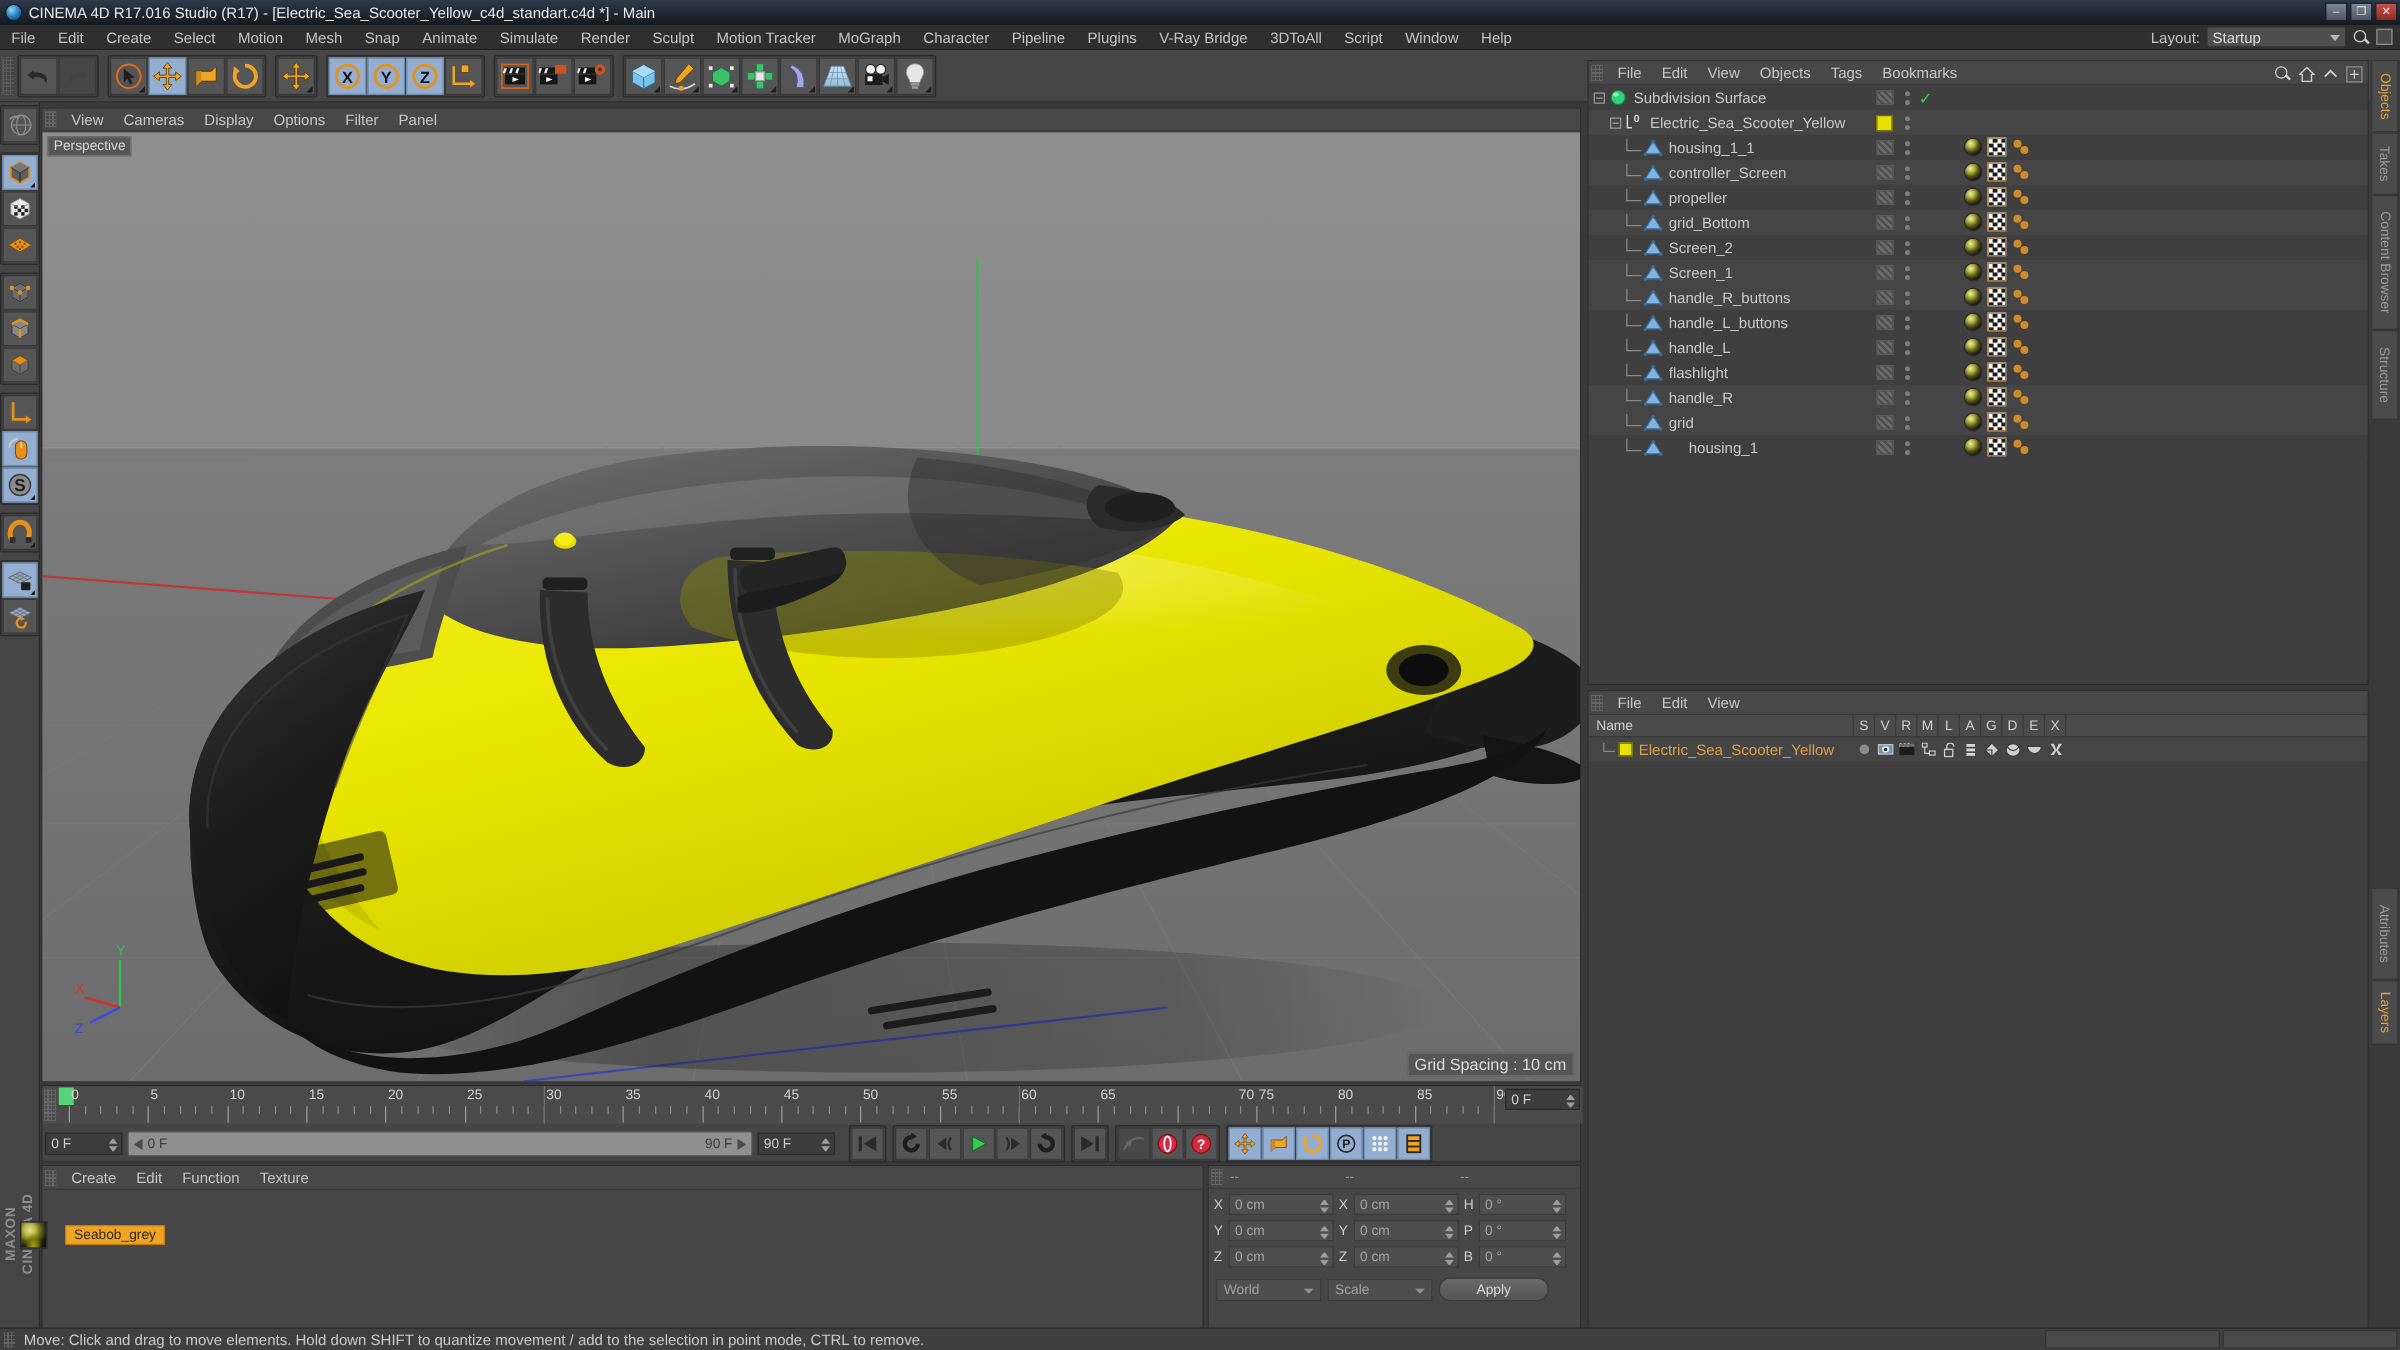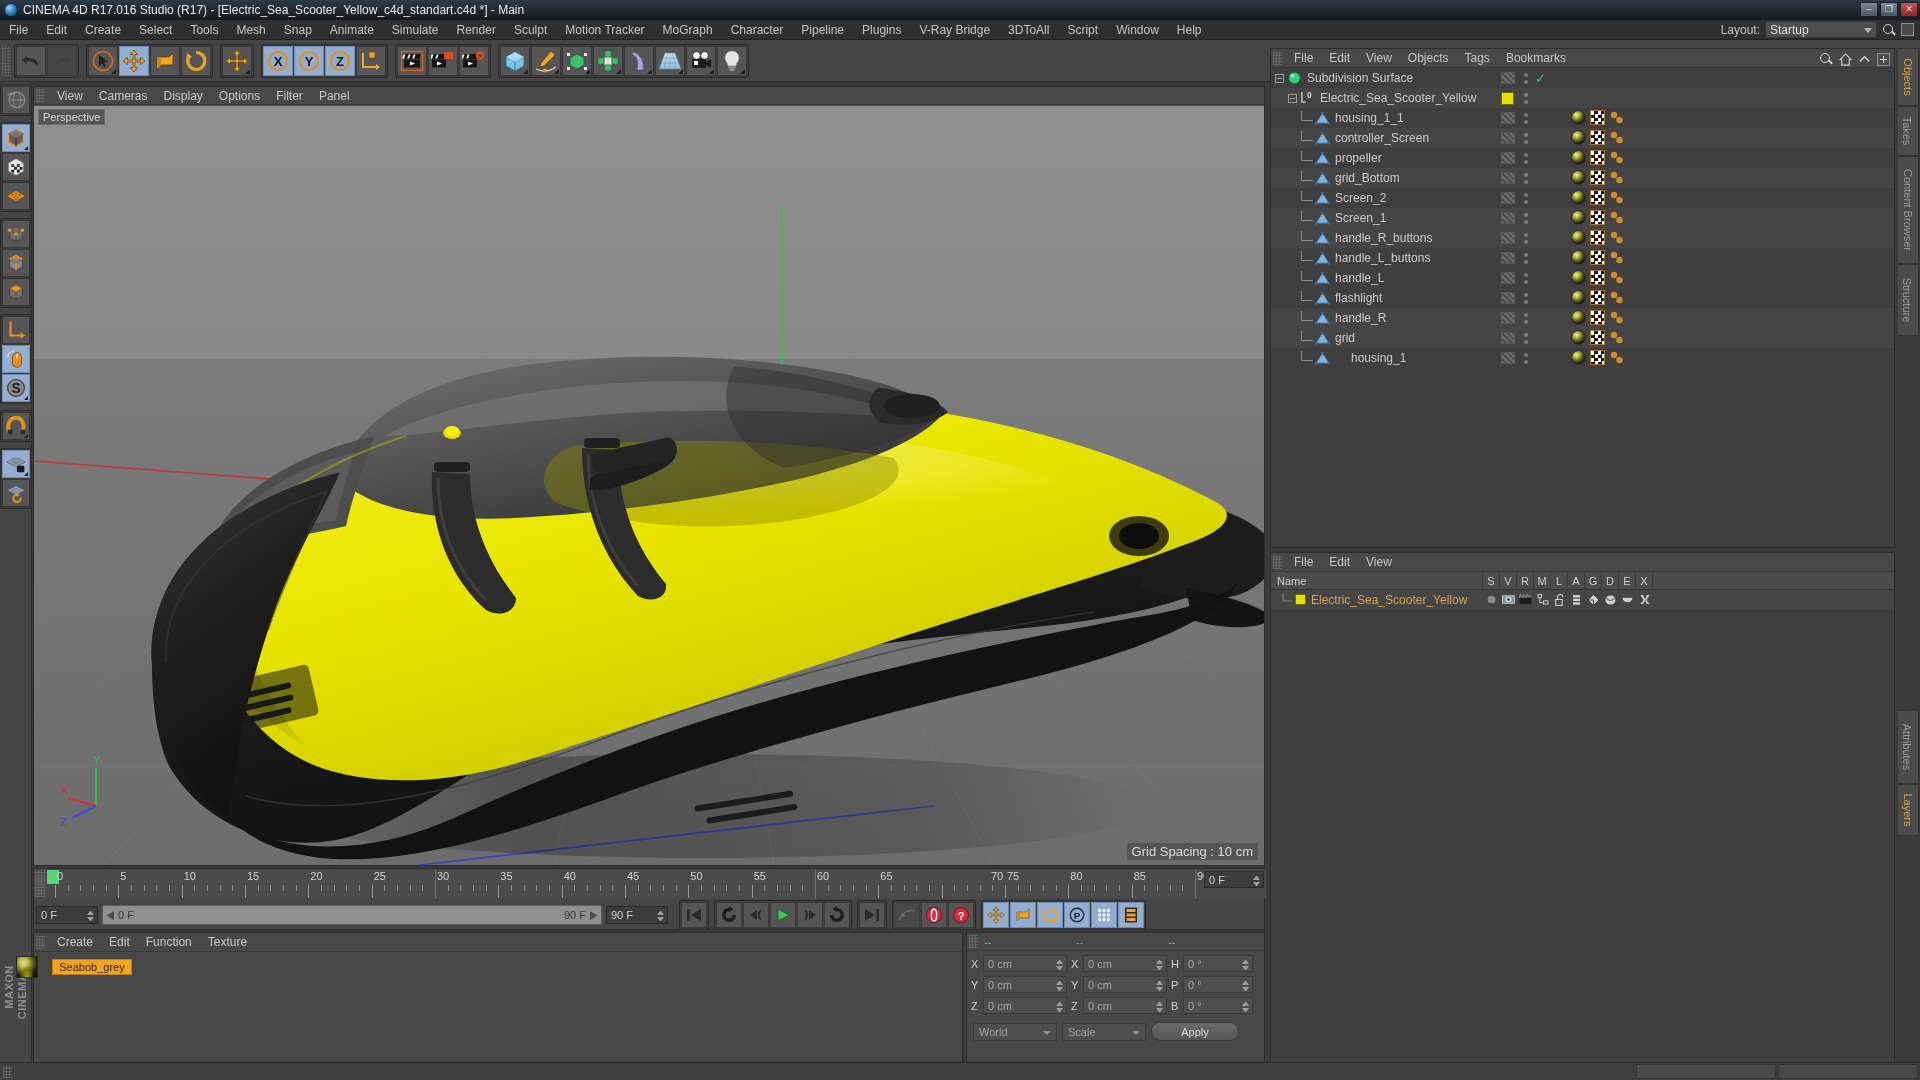--- a/index.html
+++ b/index.html
@@ -254,21 +254,21 @@
     width: 22px; height: 22px; border: 1px solid #2a2a2a;
     background:
       radial-gradient(circle at 34% 30%, #dfe2a0 0%, #b7b83f 25%, #5d5d1d 48%, #1c1c10 72%, #0a0a06 100%);
     position: relative; overflow: hidden;
   }
   .matswatch::after {
     content:''; position:absolute; left:3px; bottom:0; width:14px; height:12px;
     background: radial-gradient(ellipse at 50% 100%, #d8d800 0%, #7a7a00 40%, transparent 70%);
     opacity:.75;
   }
-  .matrow { display: flex; align-items: center; gap: 14px; }
+  .matrow { display: flex; align-items: center; gap: 14px; margin-top: 21px; }
   .matname {
     background: #f0a422; color: #2a2a2a; font-size: 11px;
     padding: 1px 6px; border: 1px solid #c07f10; white-space: nowrap;
   }
 
   
   .coords {
     position: absolute; left: 966px; top: 932px; width: 299px; height: 132px;
     background: #474747; border: 1px solid #2c2c2c;
   }
@@ -438,21 +438,21 @@
       <div class="winbtn close">✕</div>
     </div>
   </div>
 
   <div class="menubar">
     <div id="menu-items" style="display:flex;align-items:center;">
         <div class="mi">File</div>
         <div class="mi">Edit</div>
         <div class="mi">Create</div>
         <div class="mi">Select</div>
-        <div class="mi">Tools</div>
+        <div class="mi">Motion</div>
         <div class="mi">Mesh</div>
         <div class="mi">Snap</div>
         <div class="mi">Animate</div>
         <div class="mi">Simulate</div>
         <div class="mi">Render</div>
         <div class="mi">Sculpt</div>
         <div class="mi">Motion Tracker</div>
         <div class="mi">MoGraph</div>
         <div class="mi">Character</div>
         <div class="mi">Pipeline</div>
@@ -1981,19 +1981,20 @@
           <span>Attributes</span>
         </div>
         <div class="vtab act" style="height: 52px;">
           <span>Layers</span>
         </div>
       </div>
   </div>
 
   <div class="statusbar">
     <div class="grip3"></div>
+    <div class="stxt">Move: Click and drag to move elements. Hold down SHIFT to quantize movement / add to the selection in point mode, CTRL to remove.</div>
     <div class="statusboxes">
       <div class="sbox"></div>
       <div class="sbox"></div>
     </div>
   </div>
 
 </div>
 
 </body></html>

